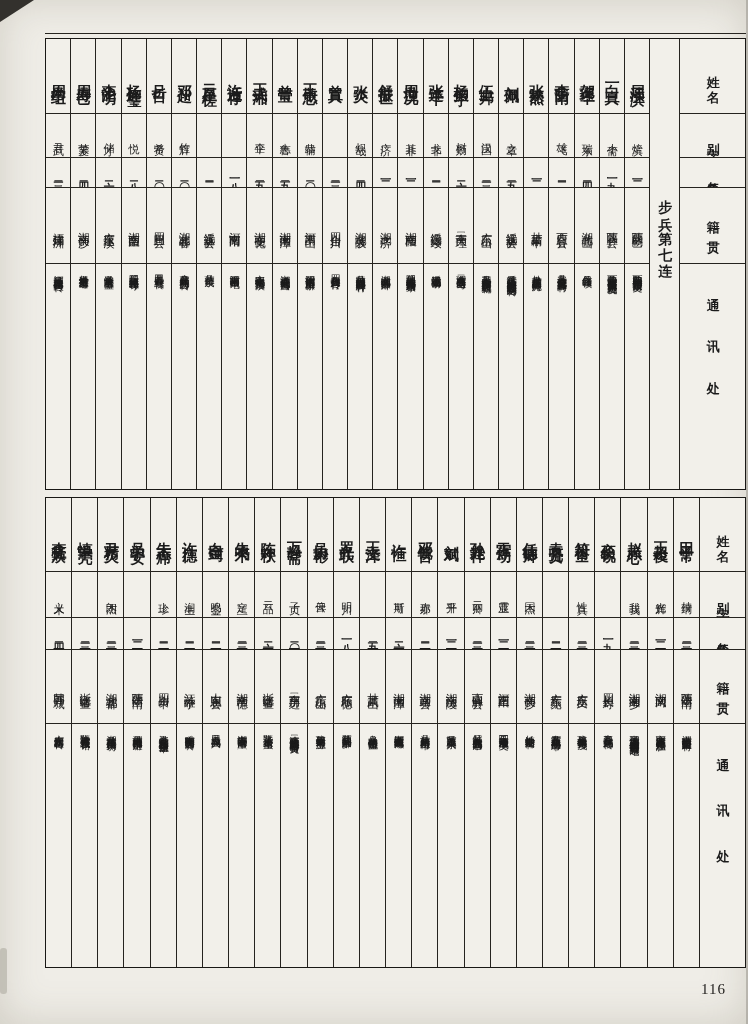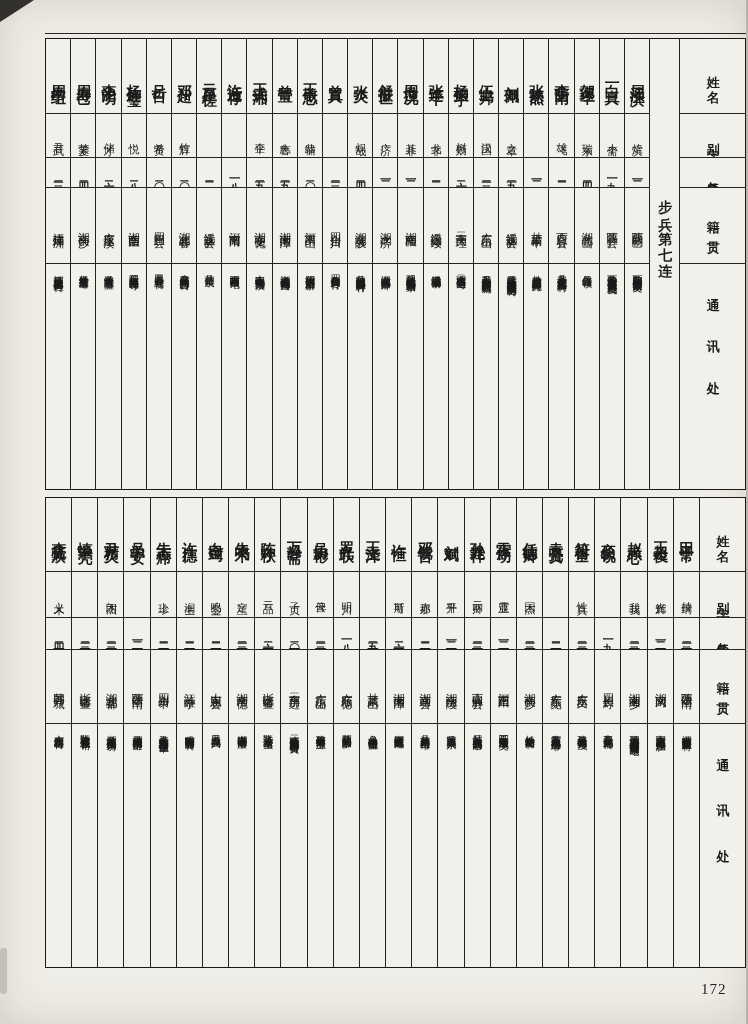--- a/index.html
+++ b/index.html
@@ -937,14 +937,14 @@
         </div>
       <div class="cell r-native hdr">
         <span class="vt h2n">籍贯</span>
         </div>
       <div class="cell r-address hdr">
         <span class="vt h3">通讯处</span>
         </div>
     </div>
   </div>
 
-  <div class="pagenum">172</div>
+  <div class="pagenum">116</div>
 </div>
 
 </body></html>

